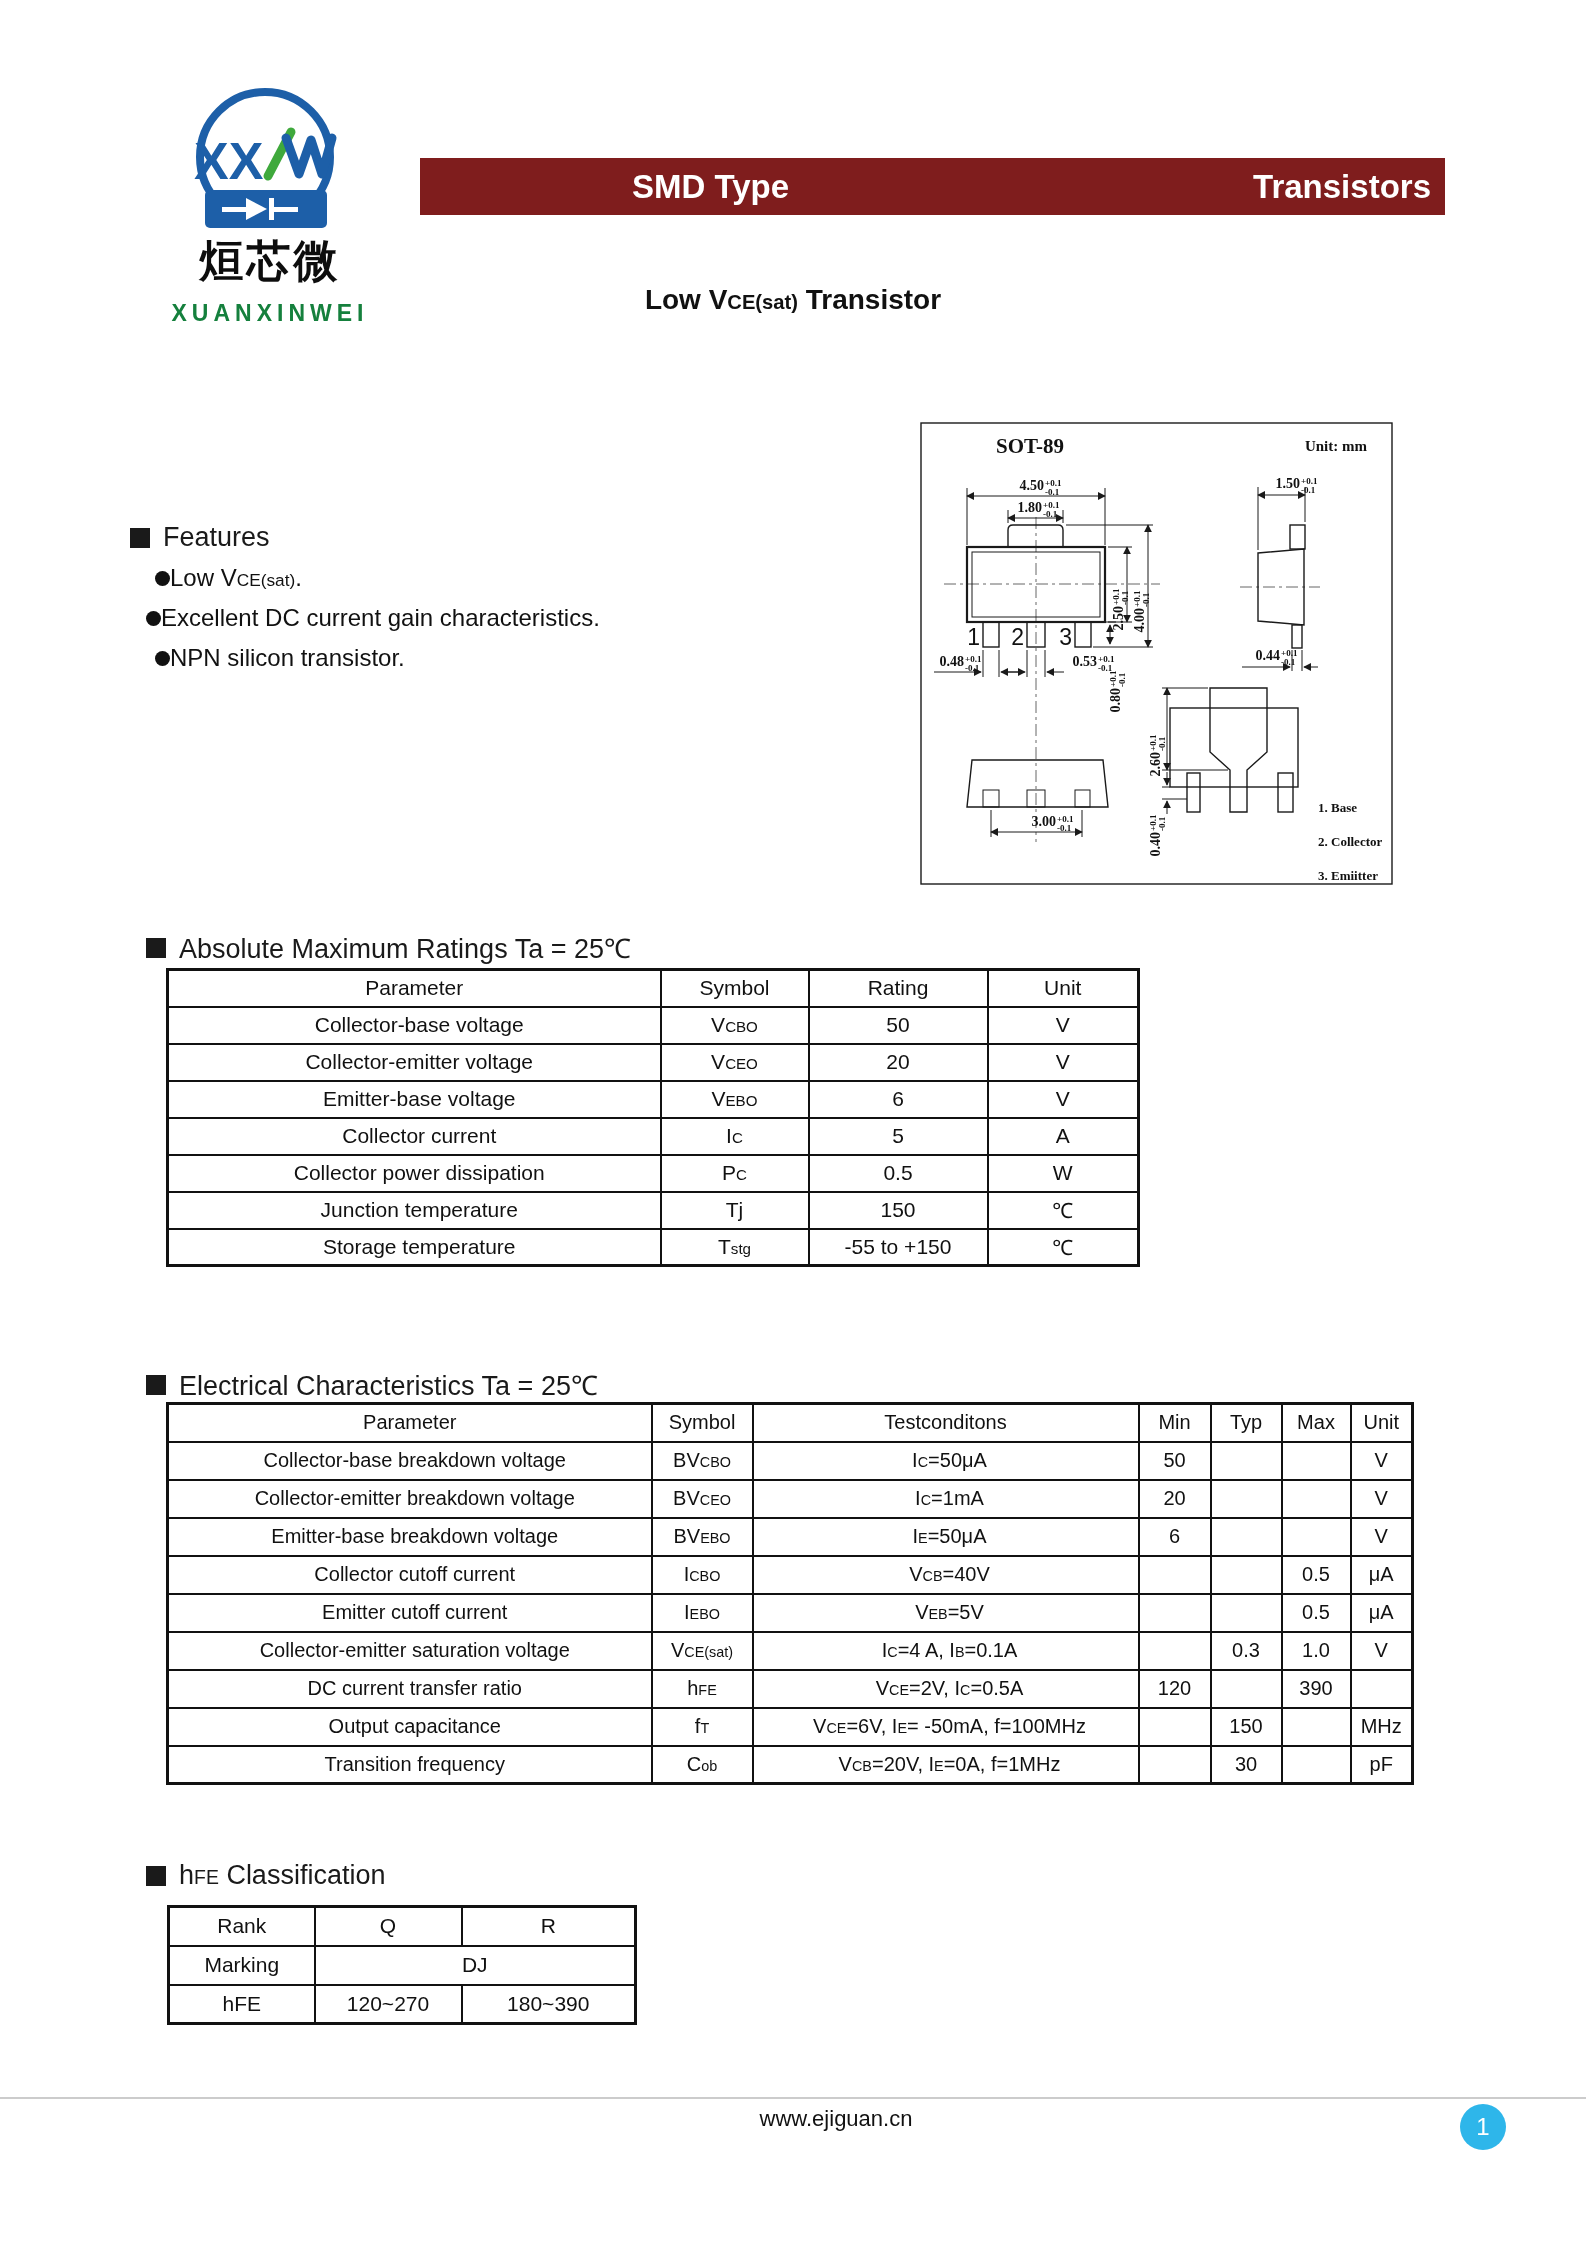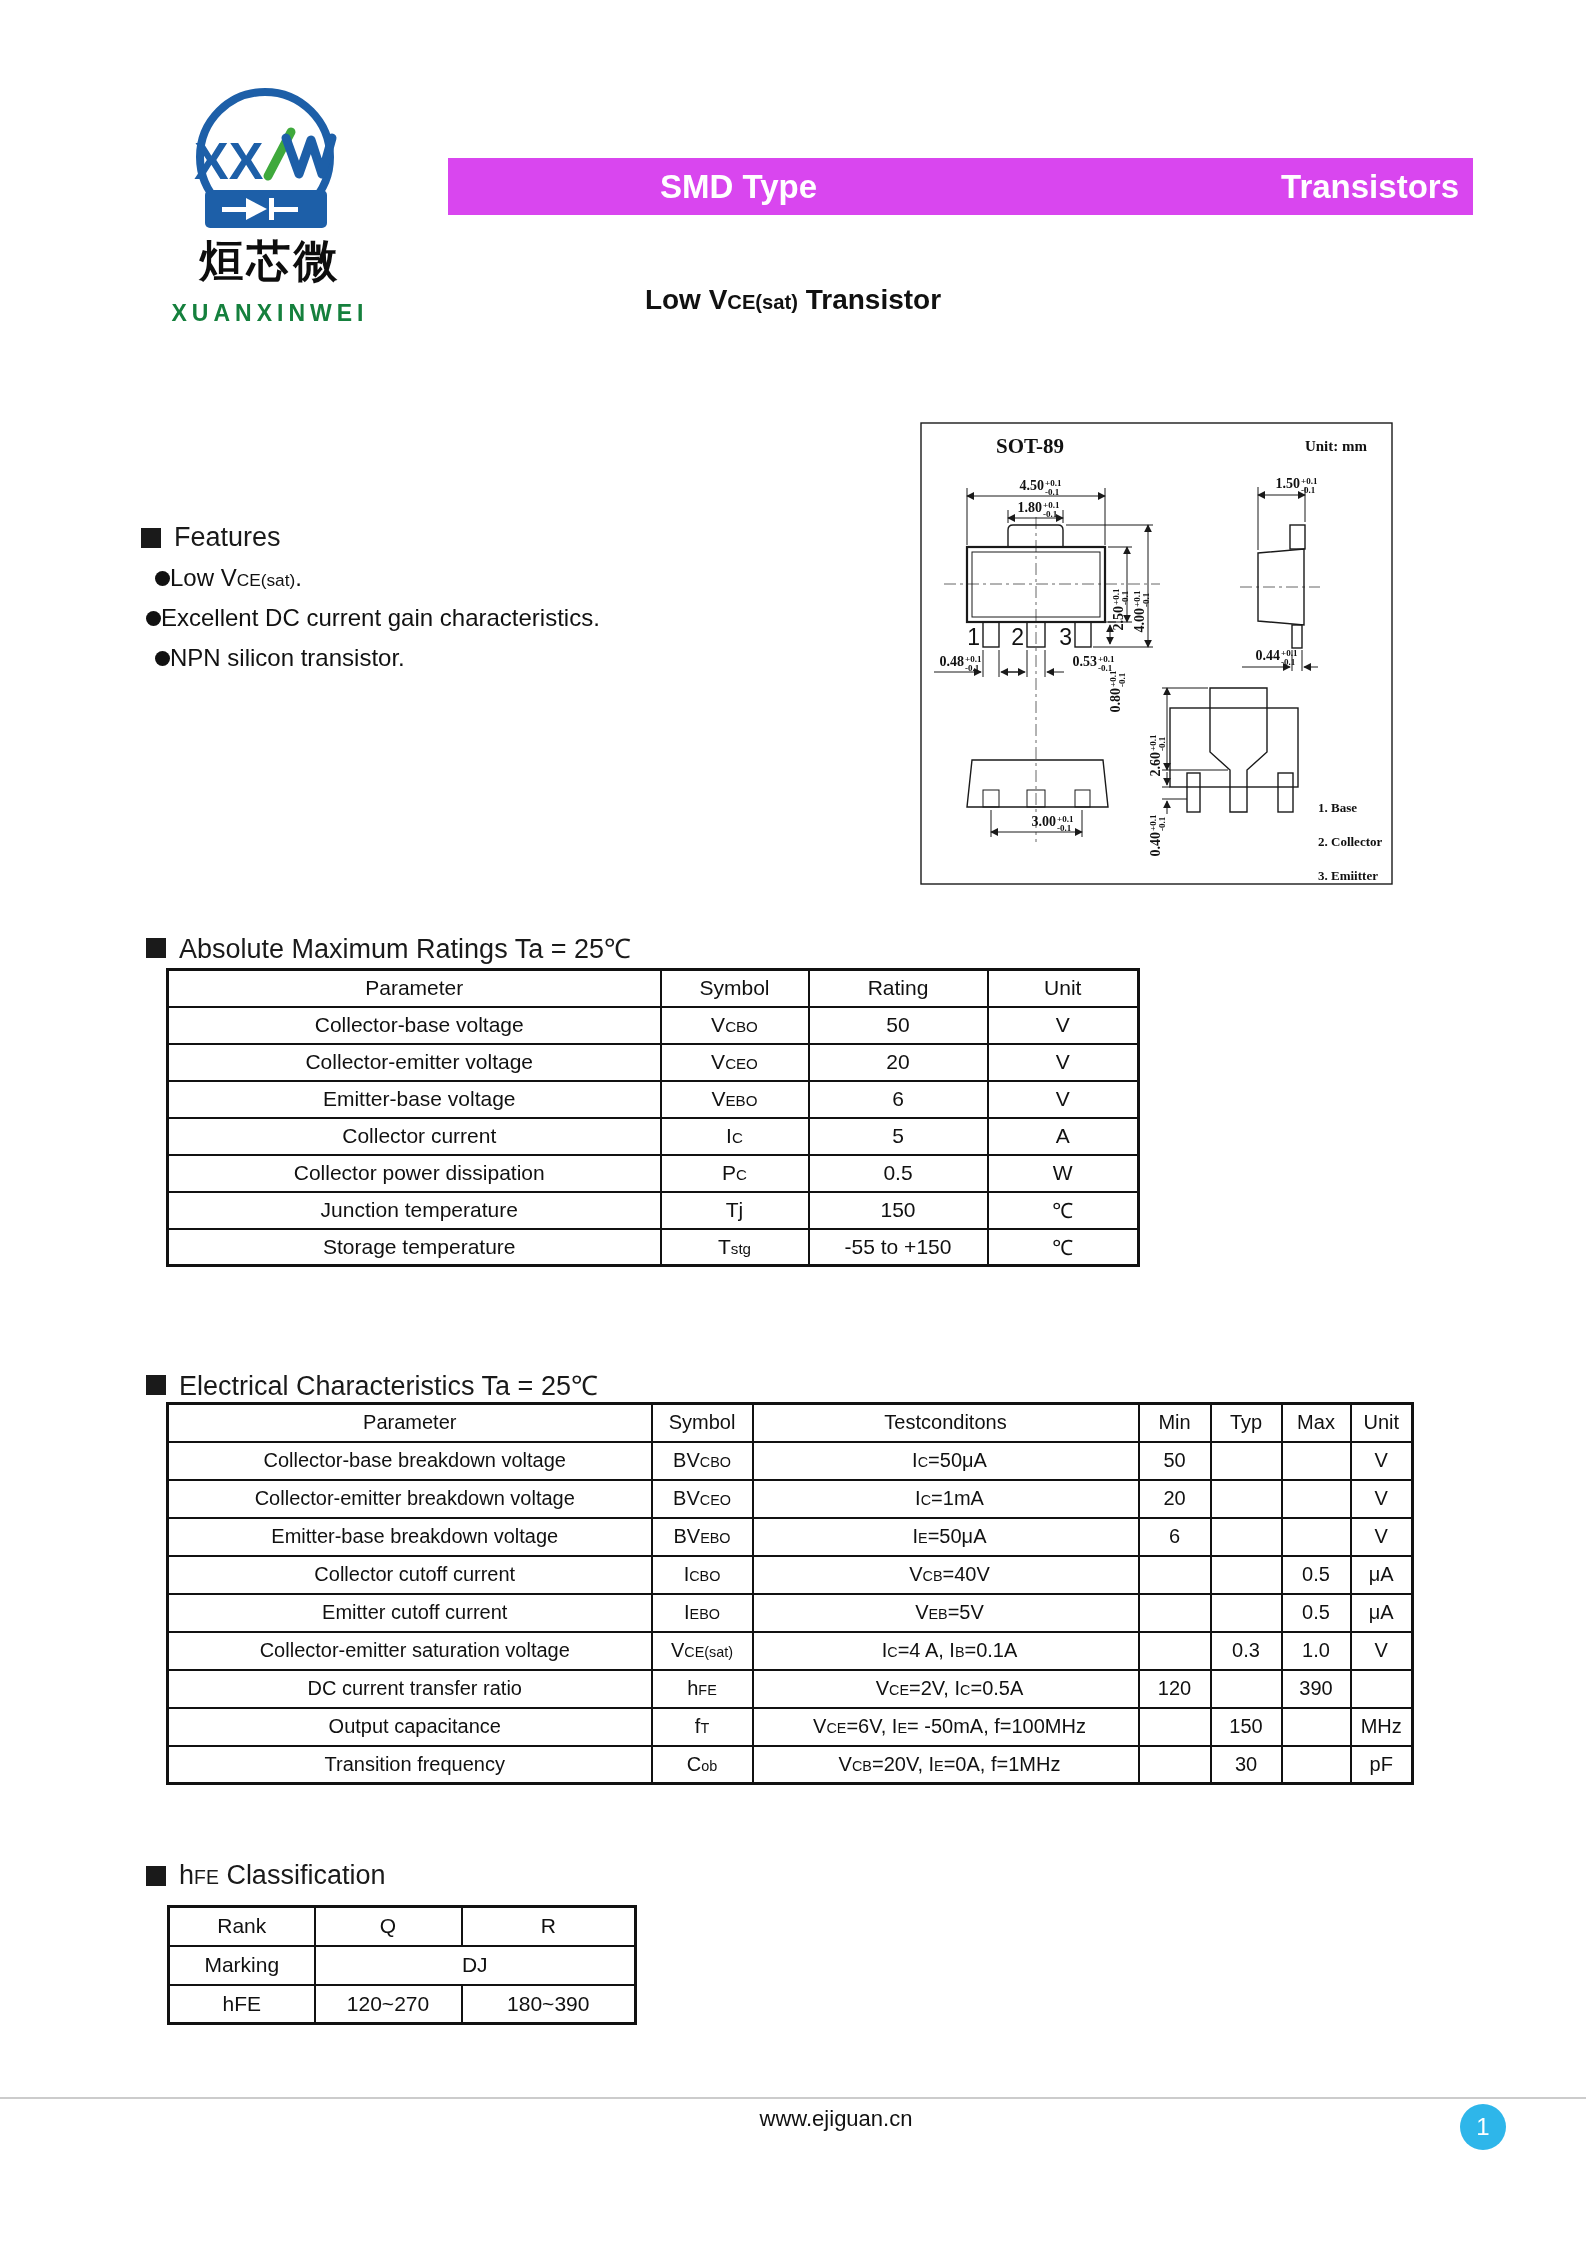--- a/index.html
+++ b/index.html
@@ -12,22 +12,22 @@
   .abs { position: absolute; }
 
   
   .zh-name { position:absolute; left:135px; top:232px; width:270px; text-align:center;
     font-size:44px; font-weight:bold; letter-spacing:3px; font-family:"DejaVu Sans", sans-serif; color:#0d0d0d;}
   .latin-name { position:absolute; left:131px; top:300px; width:278px; text-align:center;
     font-size:23px; font-weight:600; letter-spacing:5px; color:#15803d;}
 
   
   .bluebar { position:absolute; left:420px; top:158px; width:1025px; height:57px;
-    background:#d946ef; color:#fff; display:flex; align-items:center;
-    font-size:33px; font-weight:bold;margin-left:28px; }
+    background:#7f1d1d; color:#fff; display:flex; align-items:center;
+    font-size:33px; font-weight:bold; }
   .bluebar .lefttxt { margin-left:212px; }
   .bluebar .righttxt { margin-left:auto; margin-right:14px; }
 
   
   .t1 { position:absolute; left:0; top:284px; width:1586px; text-align:center;
     font-size:28px; font-weight:bold; }
   .t2 { position:absolute; left:0; top:352px; width:1586px; text-align:center;
     font-size:37px; font-weight:bold; letter-spacing:1px; }
   .sub { font-size:72%; }
 
@@ -234,21 +234,21 @@
       <text class="dm" text-anchor="end">0.40</text>
       <text class="dt" x="1" y="-4">+0.1</text>
       <text class="dt" x="1" y="5">-0.1</text>
     </g>
 
     <text x="398" y="390" class="leg">1. Base</text>
     <text x="398" y="424" class="leg">2. Collector</text>
     <text x="398" y="458" class="leg">3. Emiitter</text>
   </svg>
 
-  <div class="sechead" style="left:141px; top:522px;text-align:center;">
+  <div class="sechead" style="left:130px; top:522px;text-align:center;">
     <span class="sq"></span>
     <span>Features</span>
   </div>
   <div class="feat" style="left:155px; top:564px;">
     <span class="dot"></span>
     <span><span>Low V</span><span class="sub">CE(sat)</span><span>.</span></span>
   </div>
   <div class="feat" style="left:146px; top:604px;">
     <span class="dot"></span>
     <span><span>Excellent DC current gain characteristics.</span></span>

